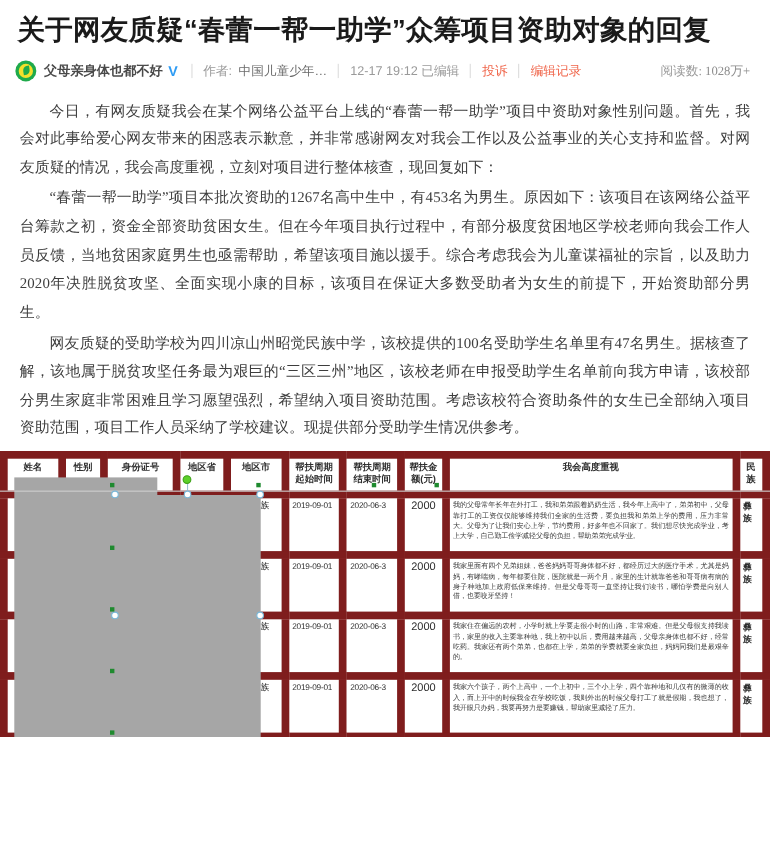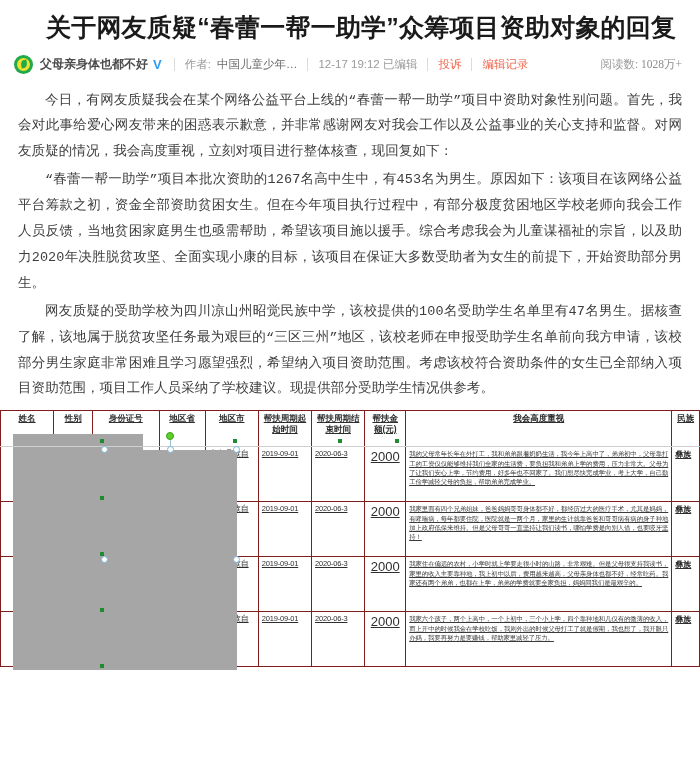--- a/index.html
+++ b/index.html
@@ -12,23 +12,22 @@
     position:relative;
   }
   .page { width:700px; height:778px; position:relative; overflow:hidden; }
 
   
   .title {
     font-size:25px;
     font-weight:700;
     line-height:1.38;
     color:#1a1a1a;
-    padding:10px 18px 0 34px;
+    padding:10px 18px 0 16px;
     letter-spacing:0.2px;
-    margin-left:12px;
   }
 
   
   .metabar {
     display:flex;
     align-items:center;
     padding:10px 14px 8px 14px;
     font-size:11.5px;
     color:#8a8a8a;
     white-space:nowrap;
@@ -68,46 +67,45 @@
 
   
   .article { padding:6px 18px 0 18px; }
   .para {
     font-size:13.5px;
     line-height:1.92;
     color:#3d3d3d;
     text-align:justify;
     text-indent:2em;
     margin:0 0 2px 0;
-    font-family:Liberation Mono, monospace;
+    font-family:Liberation Serif, serif;
     letter-spacing:0.1px;
   }
 
   
   .tablewrap {
     position:relative;
     margin-top:8px;
     width:700px;
     background:#fff;
     overflow:hidden;
     height:260px;
   }
   table.dt {
     border-collapse:collapse;
     width:700px;
     table-layout:fixed;
     font-size:8px;
     color:#2e2e2e;
   }
   table.dt th, table.dt td {
-    border:1px solid #7f1d1d;
+    border:7px solid #7f1d1d;
     vertical-align:top;
     padding:2px 3px;
     overflow:hidden;
-    text-decoration:underline;
   }
   table.dt th {
     font-weight:700;
     font-size:8.5px;
     height:36px;
     vertical-align:top;
     line-height:1.25;
   }
   .c-name   { width:52px; }
   .c-sex    { width:38px; }
@@ -116,21 +114,21 @@
   .c-city   { width:52px; }
   .c-start  { width:52px; }
   .c-end    { width:52px; }
   .c-amt    { width:40px; }
   .c-desc   { width:260px; }
   .c-eth    { width:27px; }
 
   td.vsex { text-align:center; vertical-align:bottom; font-size:9px; padding-bottom:3px; }
   td.vid  { font-size:7px; color:#444; vertical-align:bottom; padding-bottom:3px; white-space:nowrap;}
   td.vdate{ font-size:7.5px; letter-spacing:-0.2px; white-space:nowrap; padding-top:16px;}
-  td.vamt { font-size:13px; padding-top:16px;text-align:center; }
+  td.vamt { font-size:10px; padding-top:16px;text-align:center; }
   td.vprov{ font-size:8px; padding-top:16px; }
   td.vcity{ font-size:8px; padding-top:15px; line-height:1.3; }
   td.veth { font-size:8px; vertical-align:middle; text-align:left; font-weight:700; }
   td.vdesc{
     font-size:6.4px;
     line-height:1.45;
     color:#3a3a3a;
     padding:4px 3px;
     text-align:justify;
     letter-spacing:-0.1px;

